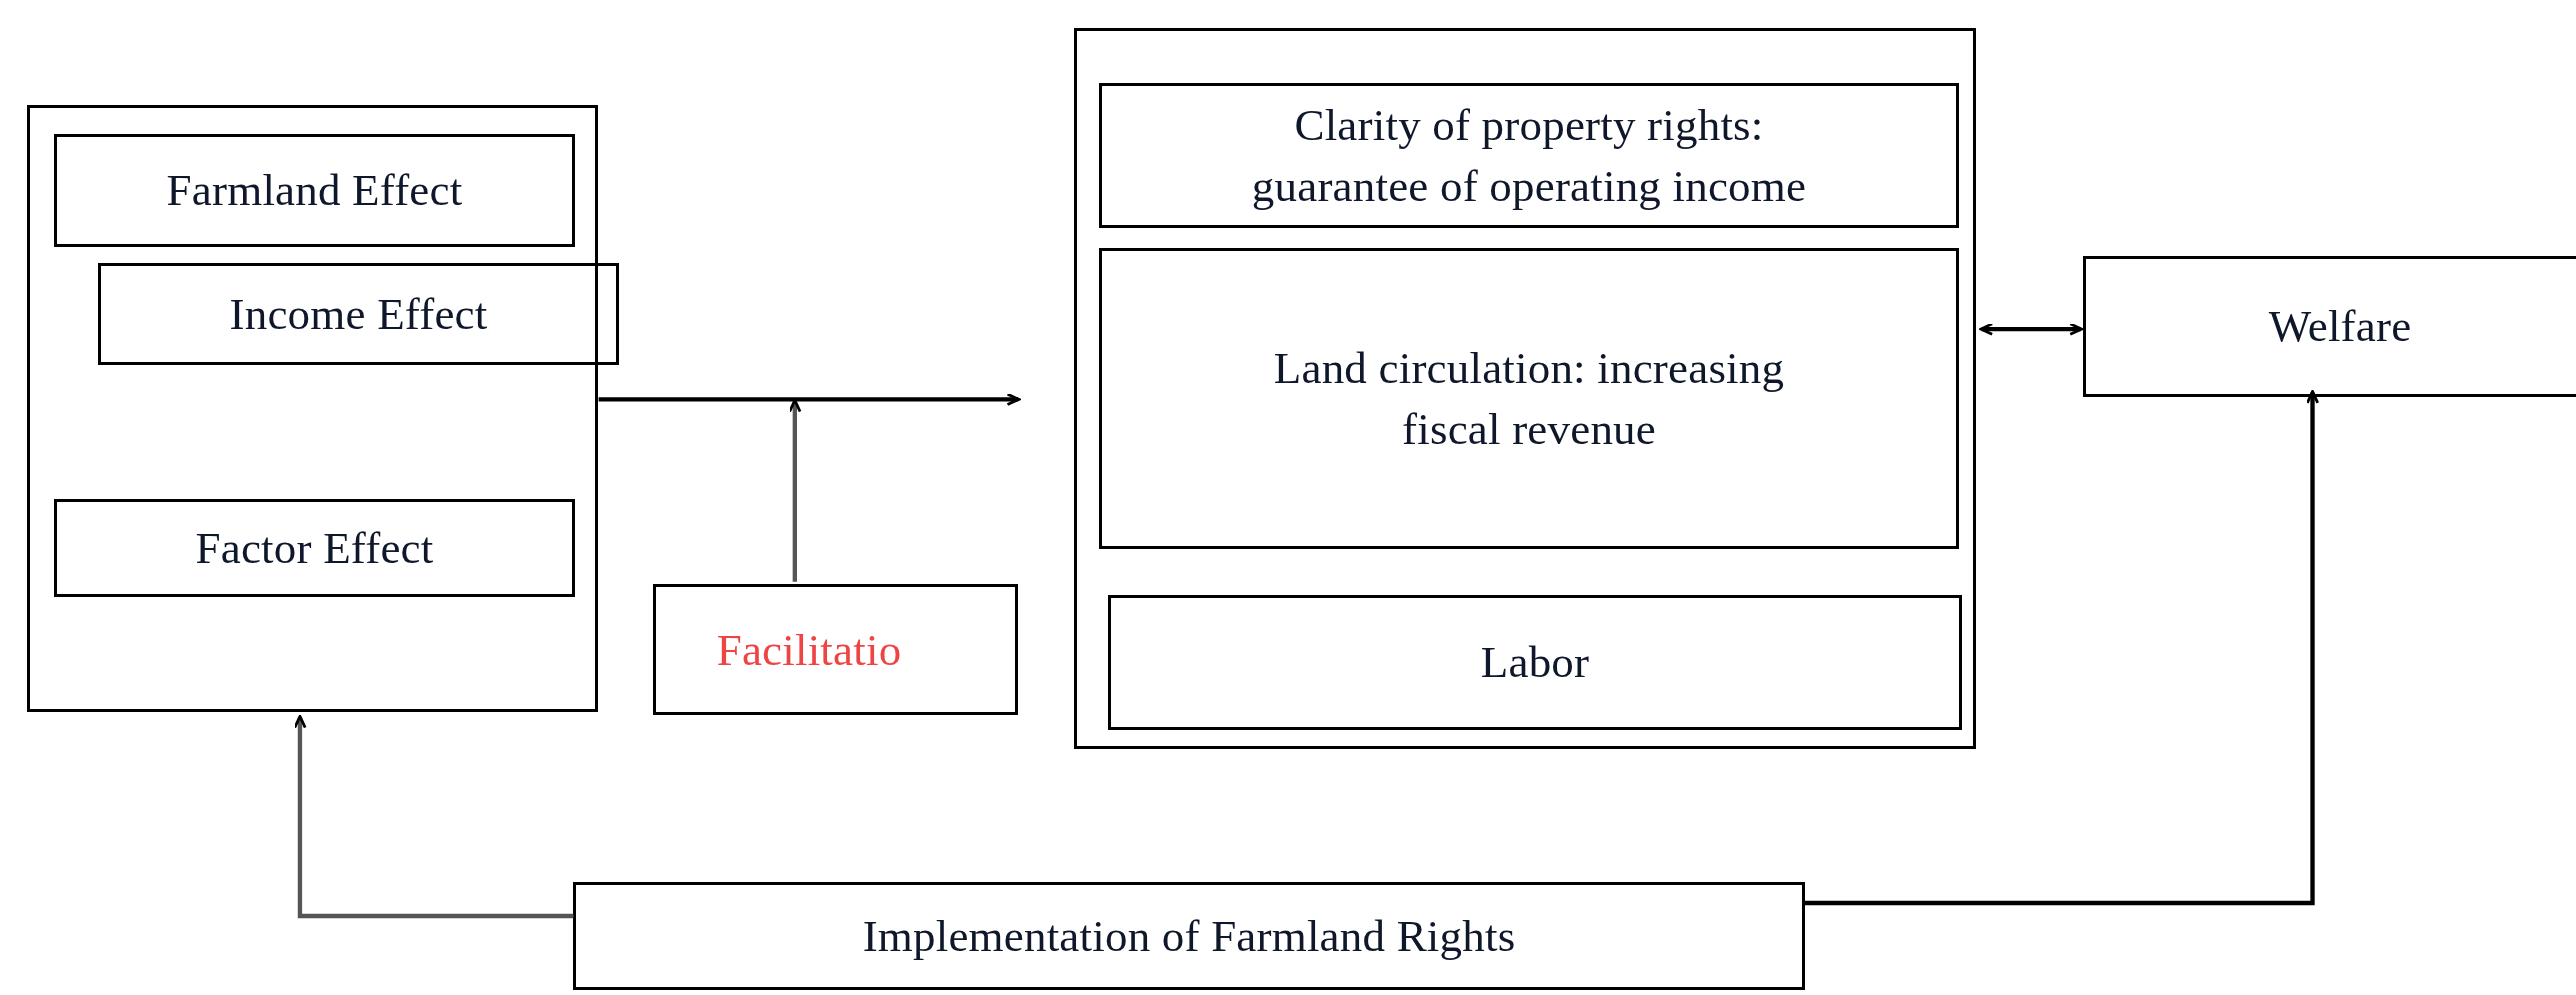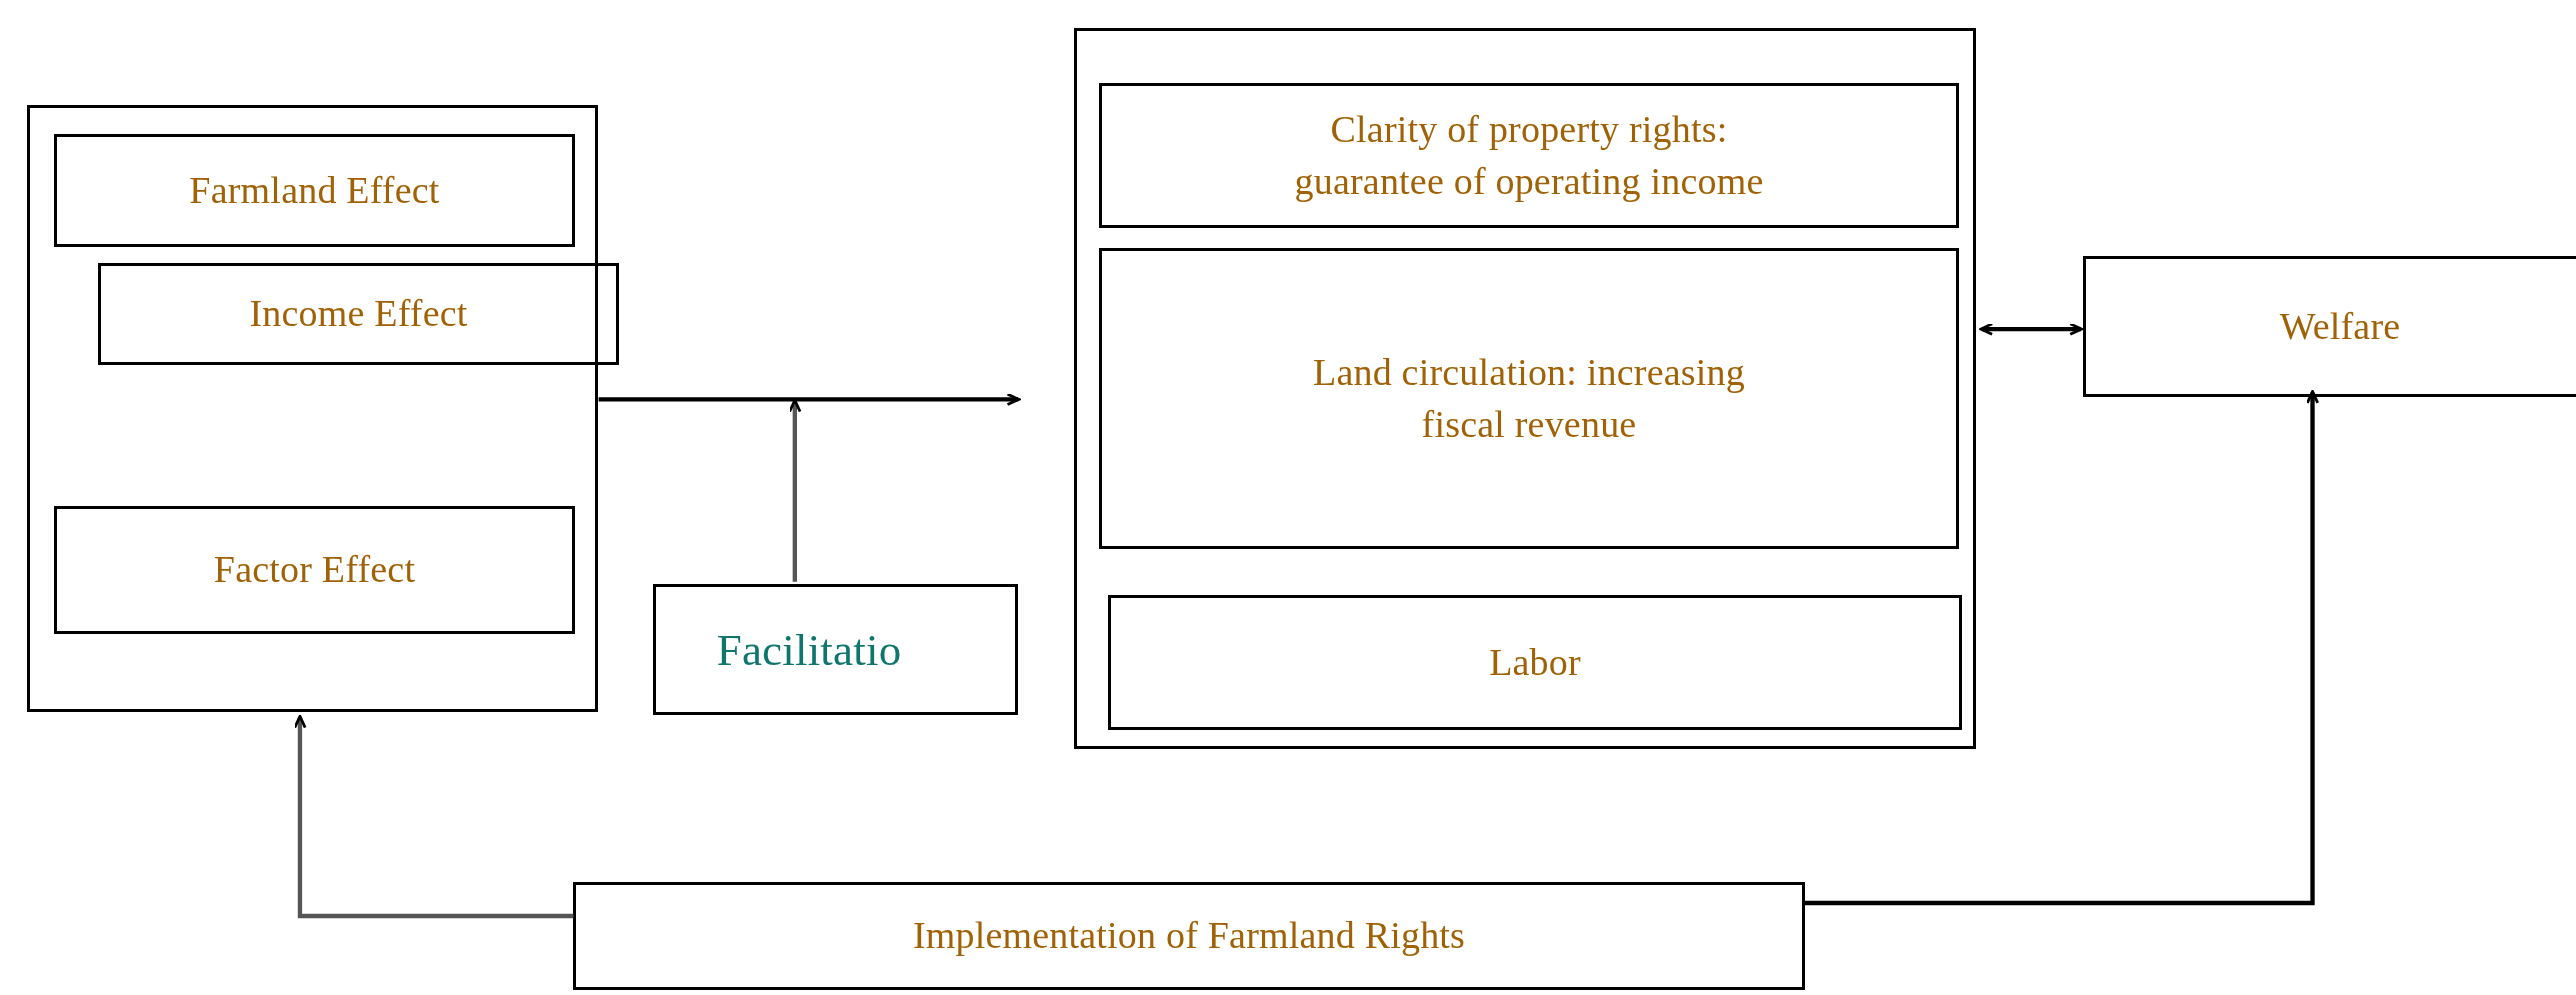--- a/index.html
+++ b/index.html
@@ -19,43 +19,43 @@
     position: absolute;
     box-sizing: border-box;
     border: 3.5px solid #000000;
     background: transparent;
     display: flex;
     align-items: center;
     justify-content: center;
     text-align: center;
   }
   .box-label {
-    font-size: 38px;
+    font-size: 45px;
     line-height: 1.35;
-    color: #a16207;
+    color: #0f172a;
     letter-spacing: 0.2px;
     padding: 0 8.7px;
     white-space: pre-line;
   }
   .container-panel {
     position: absolute;
     box-sizing: border-box;
     border: 3.5px solid #000000;
   }
   svg.edges {
     position: absolute;
     left: 0;
     top: 0;
     width: 2576px;
     height: 995px;
     pointer-events: none;
   }
   .facilitatio-label {
     font-size: 45px;
-    color: #0f766e;
+    color: #ef4444;
     position: absolute;
     left: 52px;
     top: 50%;
     transform: translateY(-50%);
   }
 </style>
 </head>
 <body>
 
 <div id="canvas">
@@ -63,21 +63,21 @@
   <div class="container-panel" style="left:27px; top:105px; width:571px; height:607px;"></div>
 
   <div class="box" style="left:54px; top:134px; width:521px; height:113px;">
     <span class="box-label">Farmland Effect</span>
   </div>
 
   <div class="box" style="left:54px; top:263px; width:521px; height:102px;margin-left:44px;">
     <span class="box-label">Income Effect</span>
   </div>
 
-  <div class="box" style="left:54px; top:499px; width:521px; height:128px;margin-top:7px;">
+  <div class="box" style="left:54px; top:499px; width:521px; height:98px;">
     <span class="box-label">Factor Effect</span>
   </div>
 
   <div class="box" style="left:653px; top:584px; width:365px; height:131px; justify-content:flex-start;">
     <span class="box-label facilitatio-label">Facilitatio</span>
   </div>
 
   <div class="container-panel" style="left:1074px; top:28px; width:902px; height:721px;"></div>
 
   <div class="box" style="left:1099px; top:83px; width:860px; height:145px;">

